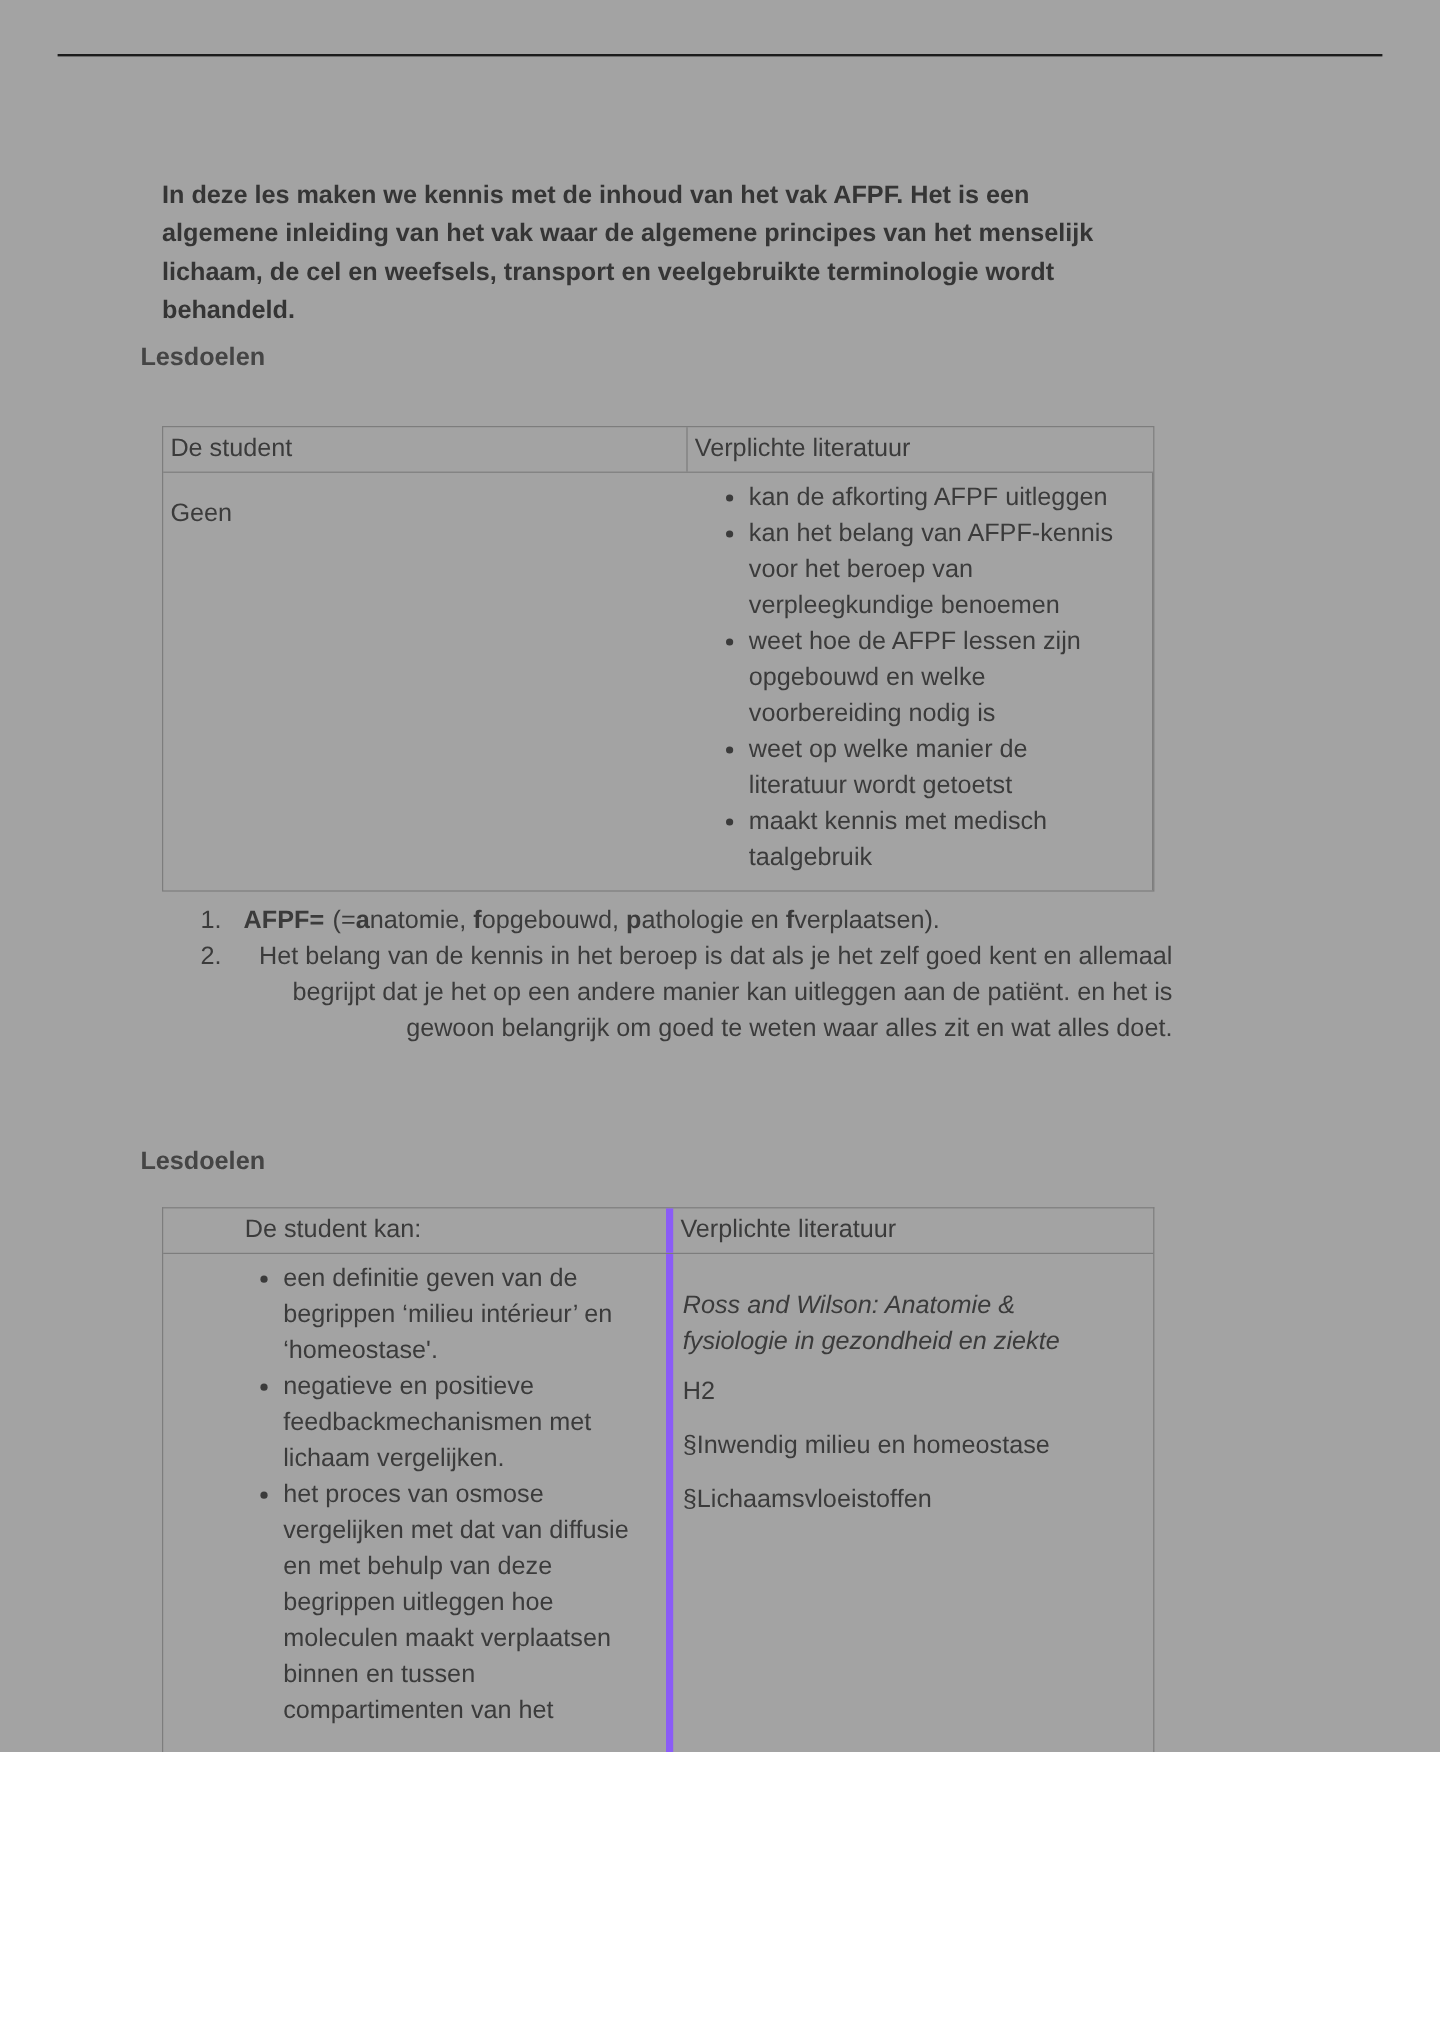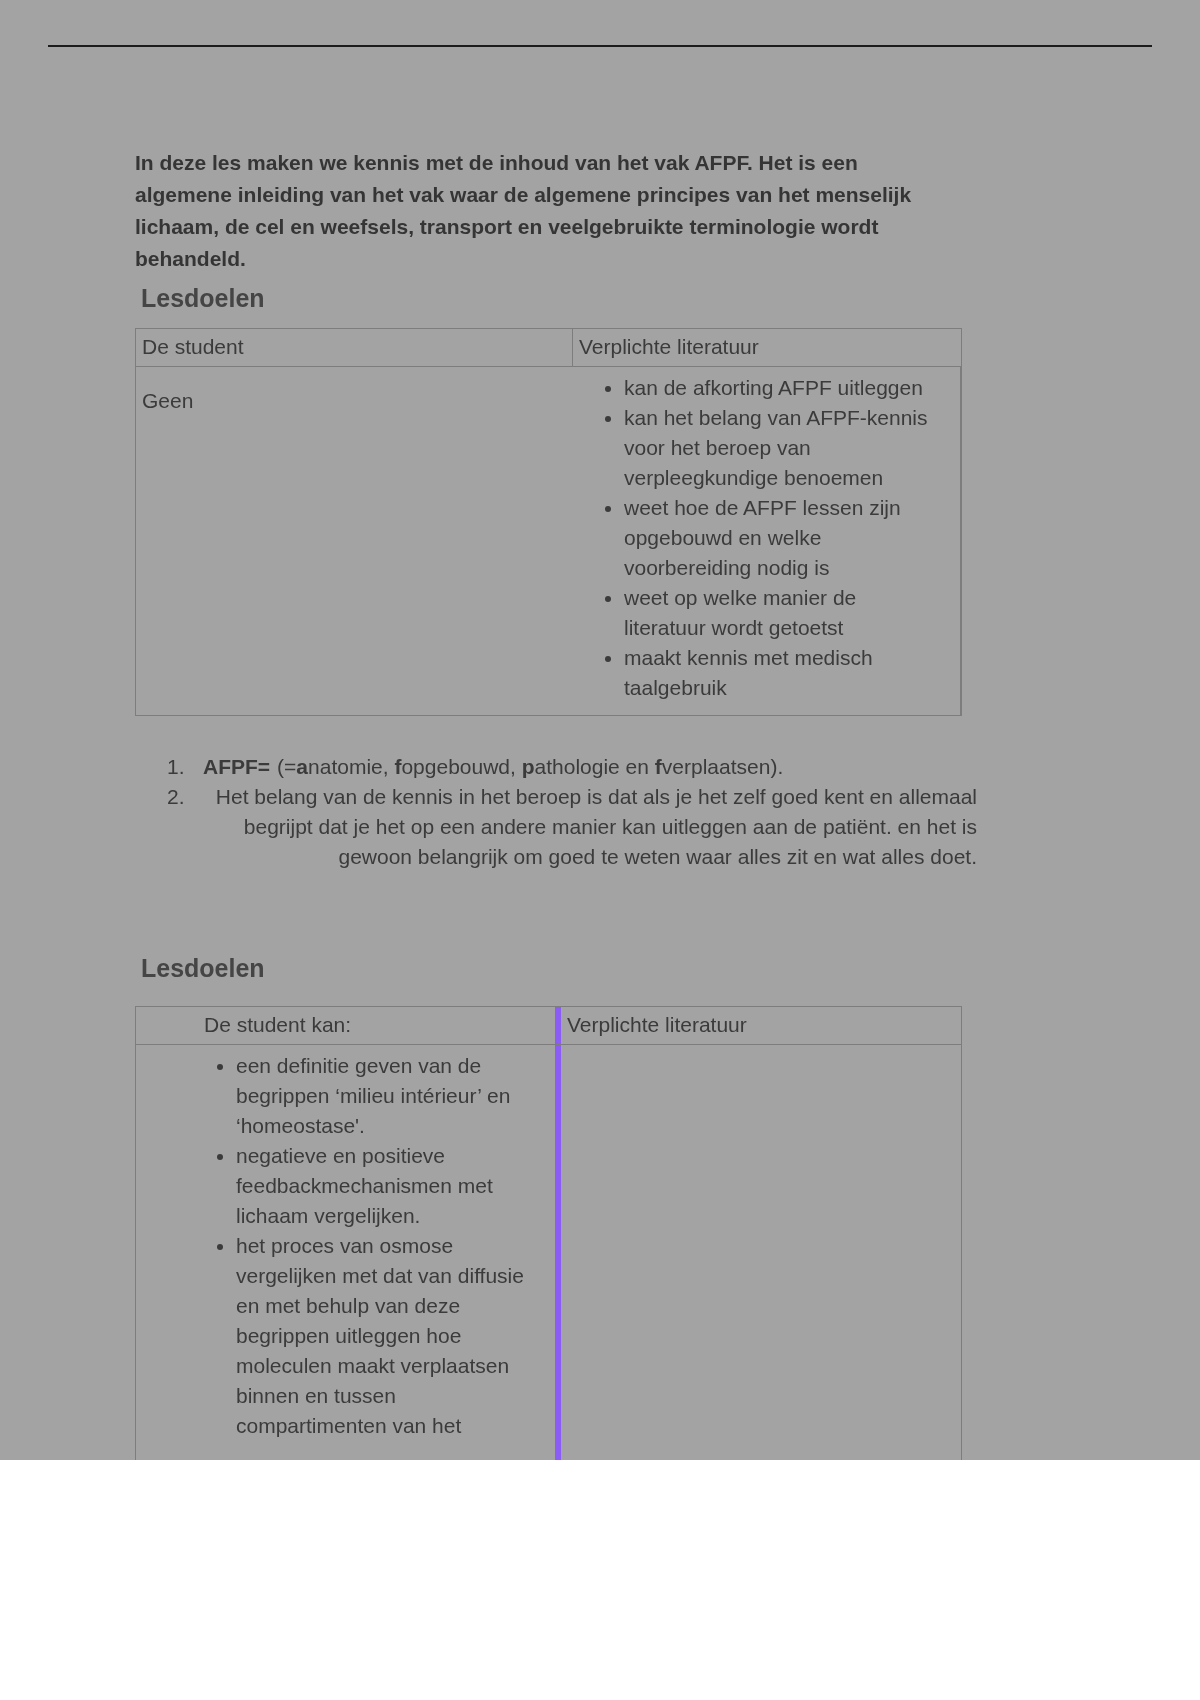--- a/index.html
+++ b/index.html
@@ -30,40 +30,40 @@
     margin: 0;
     font-size: 21px;
     line-height: 32px;
     font-weight: bold;
     color: #353535;
     white-space: pre-line;
   }
 
   .heading {
     position: absolute;
-    left: 141px;
+    left: 117px;
     margin: 0;
-    font-size: 25px;
+    font-size: 21px;
     line-height: 28px;
     font-weight: bold;
     color: #454545;
   }
   .heading-1 { top: 284px; }
   .heading-2 { top: 954px; }
 
   .tbl {
     position: absolute;
     left: 135px;
     width: 827px;
     box-sizing: border-box;
     border: 1px solid #7d7d7d;
     font-size: 21px;
     line-height: 30px;
   }
-  .tbl-1 { top: 328px; }
+  .tbl-1 { top: 355px; }
   .tbl-2 { top: 1006px; height: 640px; border-bottom: none; }
 
   .tr { display: flex; }
   .tr-header { border-bottom: 1px solid #7d7d7d; }
   .cell { box-sizing: border-box; }
   .tbl-1 .c1 { width: 437px; border-right: 1px solid #7d7d7d; }
   .tbl-2 .c1 { width: 425px; border-right: 6px solid #8b5cf6; }
   .c2 { flex: 1; }
   .hcell { padding: 3px 6px 4px 6px; }
   .tbl-2 .c1.hcell { padding-left: 68px; }
@@ -177,18 +177,25 @@
 lichaam vergelijken.</li>
           <li>het proces van osmose
 vergelijken met dat van diffusie
 en met behulp van deze
 begrippen uitleggen hoe
 moleculen maakt verplaatsen
 binnen en tussen
 compartimenten van het</li>
         </ul>
       </div>
+      <div class="cell c2 lit">
+        <p class="lit-title">Ross and Wilson: Anatomie &amp;
+fysiologie in gezondheid en ziekte</p>
+        <p class="lit-chapter">H2</p>
+        <p class="lit-section">§Inwendig milieu en homeostase</p>
+        <p class="lit-section">§Lichaamsvloeistoffen</p>
+      </div>
     </div>
   </div>
 
   <div class="rule rule-bottom"></div>
 
 </div>
 
 </body></html>

